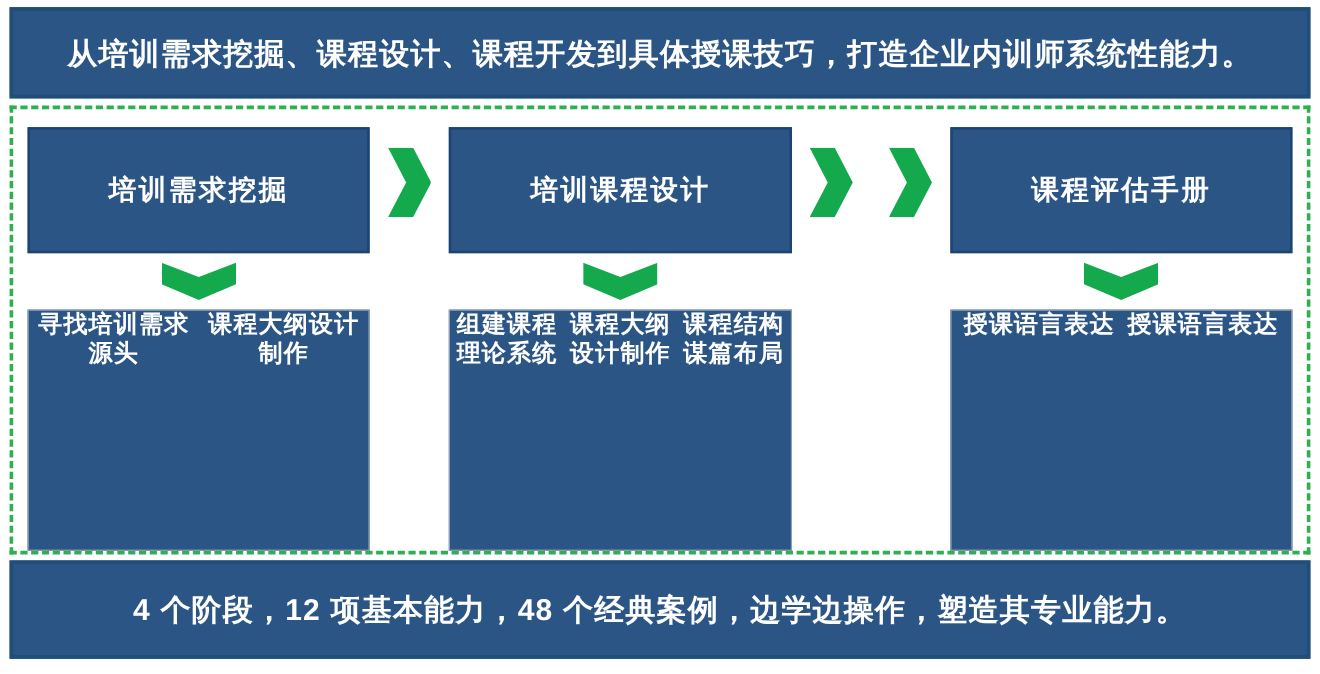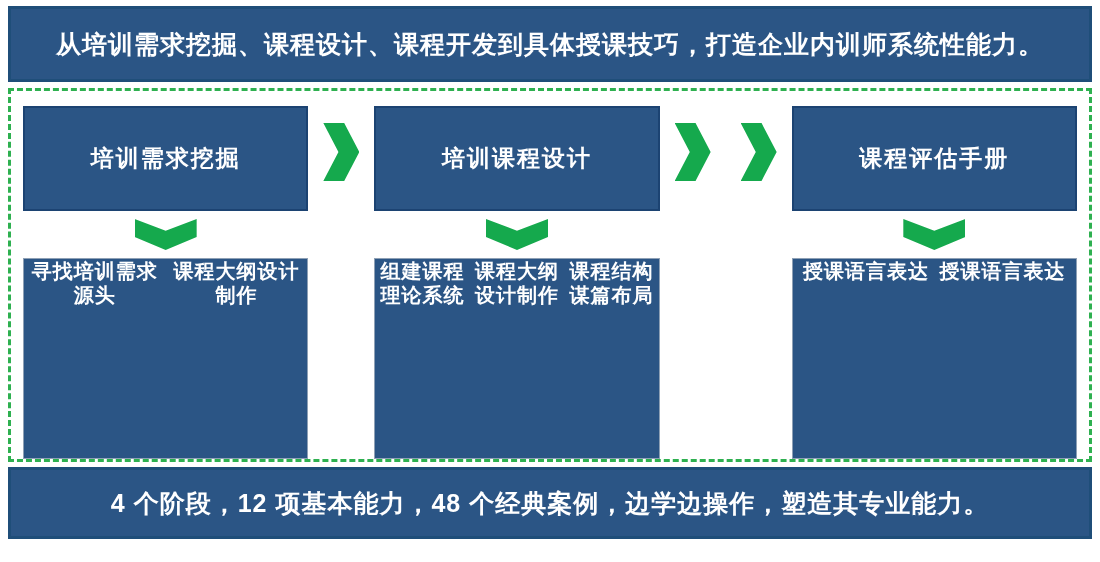--- a/index.html
+++ b/index.html
@@ -15,21 +15,21 @@
     background: #2B5585;
     border: 3px solid #1F4E79;
     color: #ffffff;
     font-weight: bold;
     display: flex; align-items: center; justify-content: center;
     text-align: center;
     box-sizing: border-box;
     letter-spacing: 1px;
   }
   .banner-top  { margin-top: 6px;  height: 76px; font-size: 25px; }
-  .banner-bottom { margin-top: 5px; height: 72px; font-size: 25px; }
+  .banner-bottom { margin-top: 5px; height: 82px; font-size: 25px; }
 
   .stage-area {
     margin: 6px 8px 0 8px;
     height: 374px;
     border: 3px dashed #2EB050;
     box-sizing: border-box;
     display: flex;
     padding: 0 12px;
   }
 

